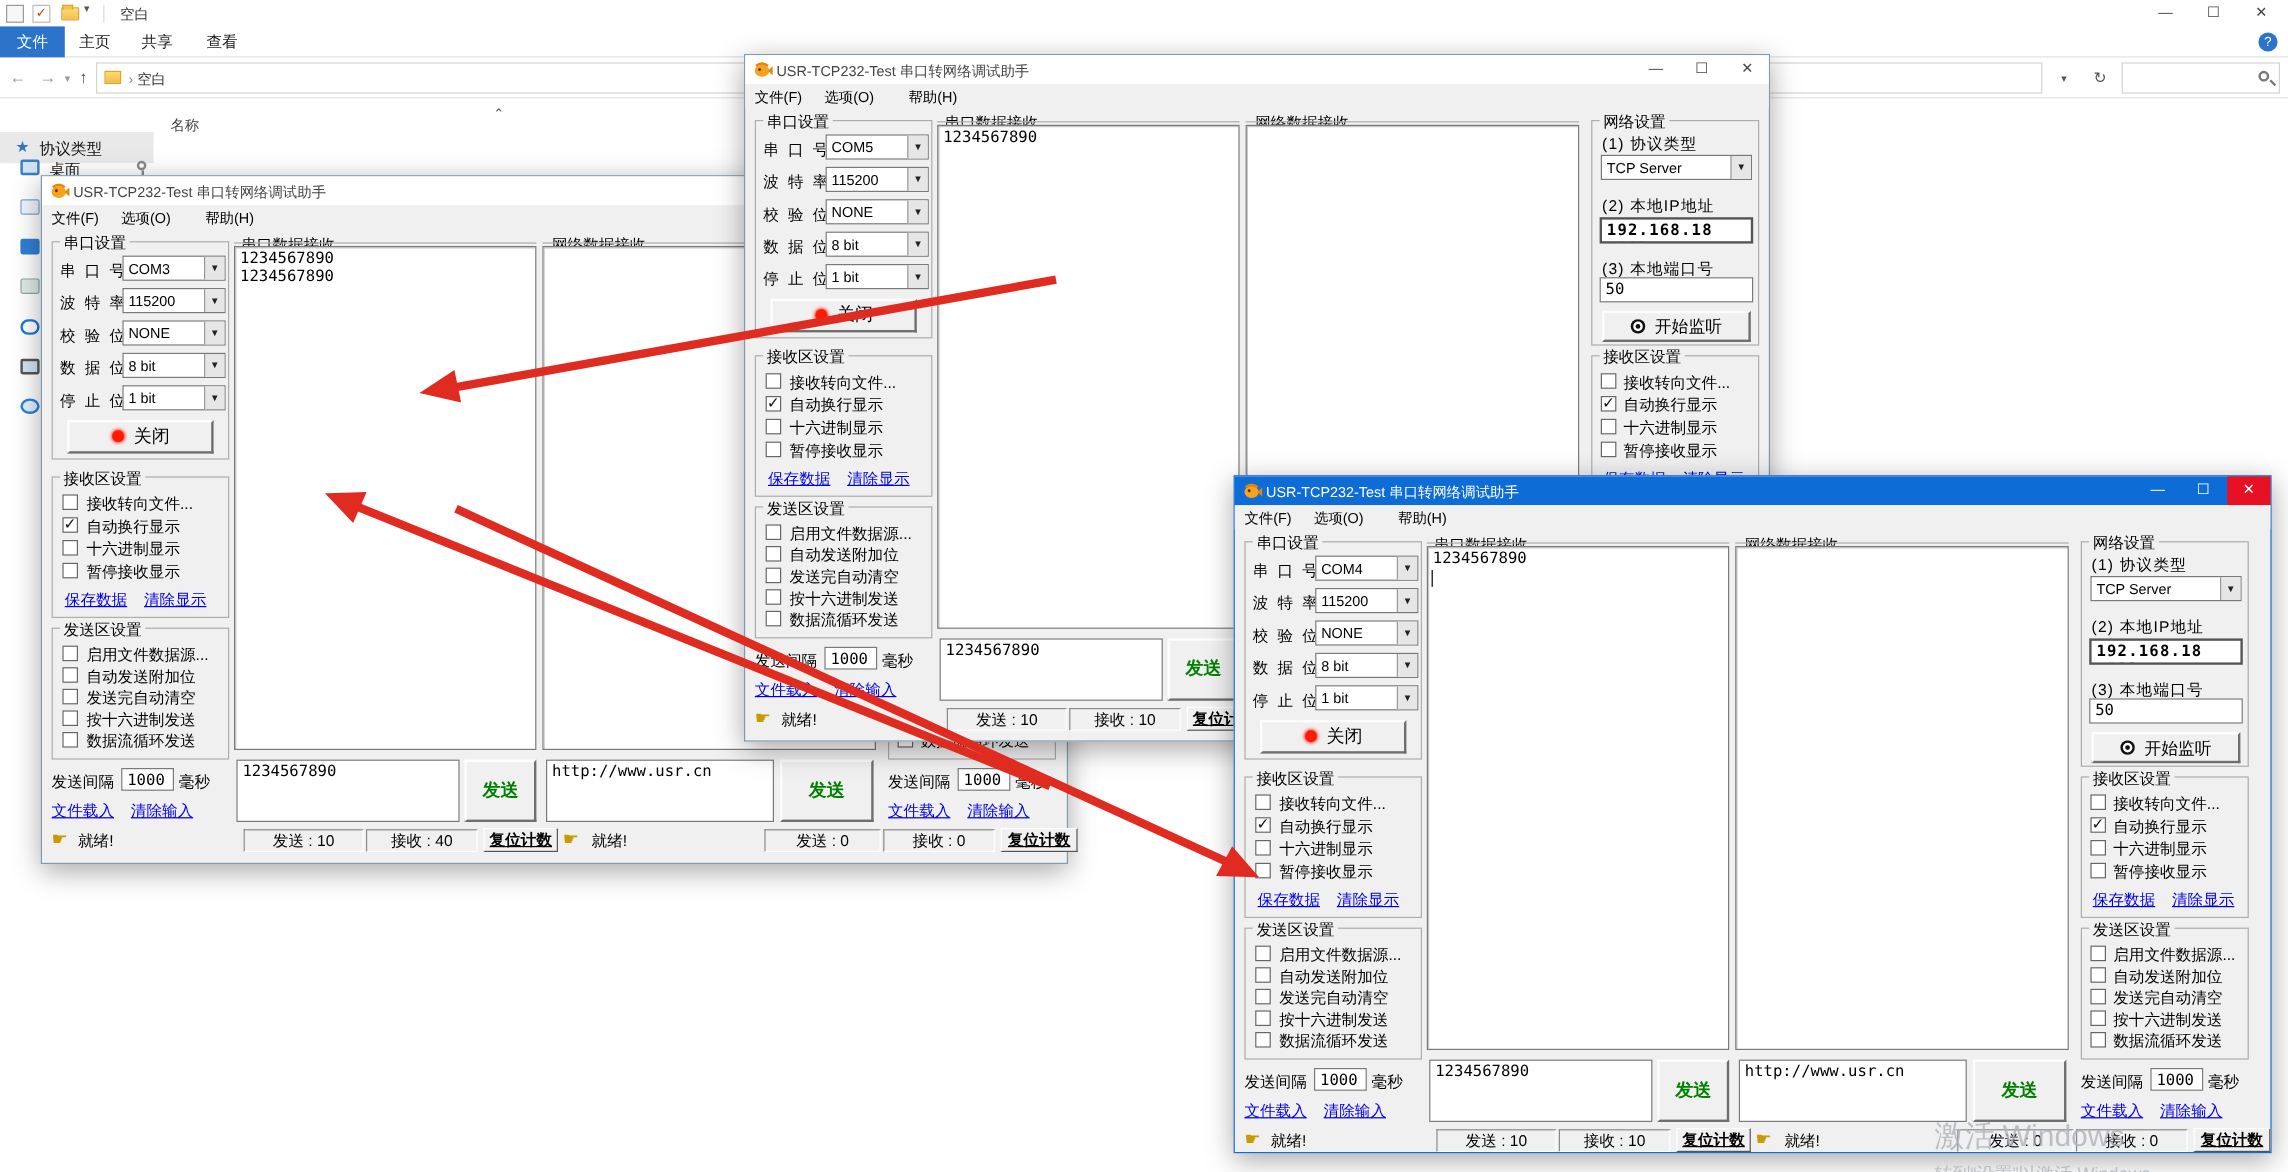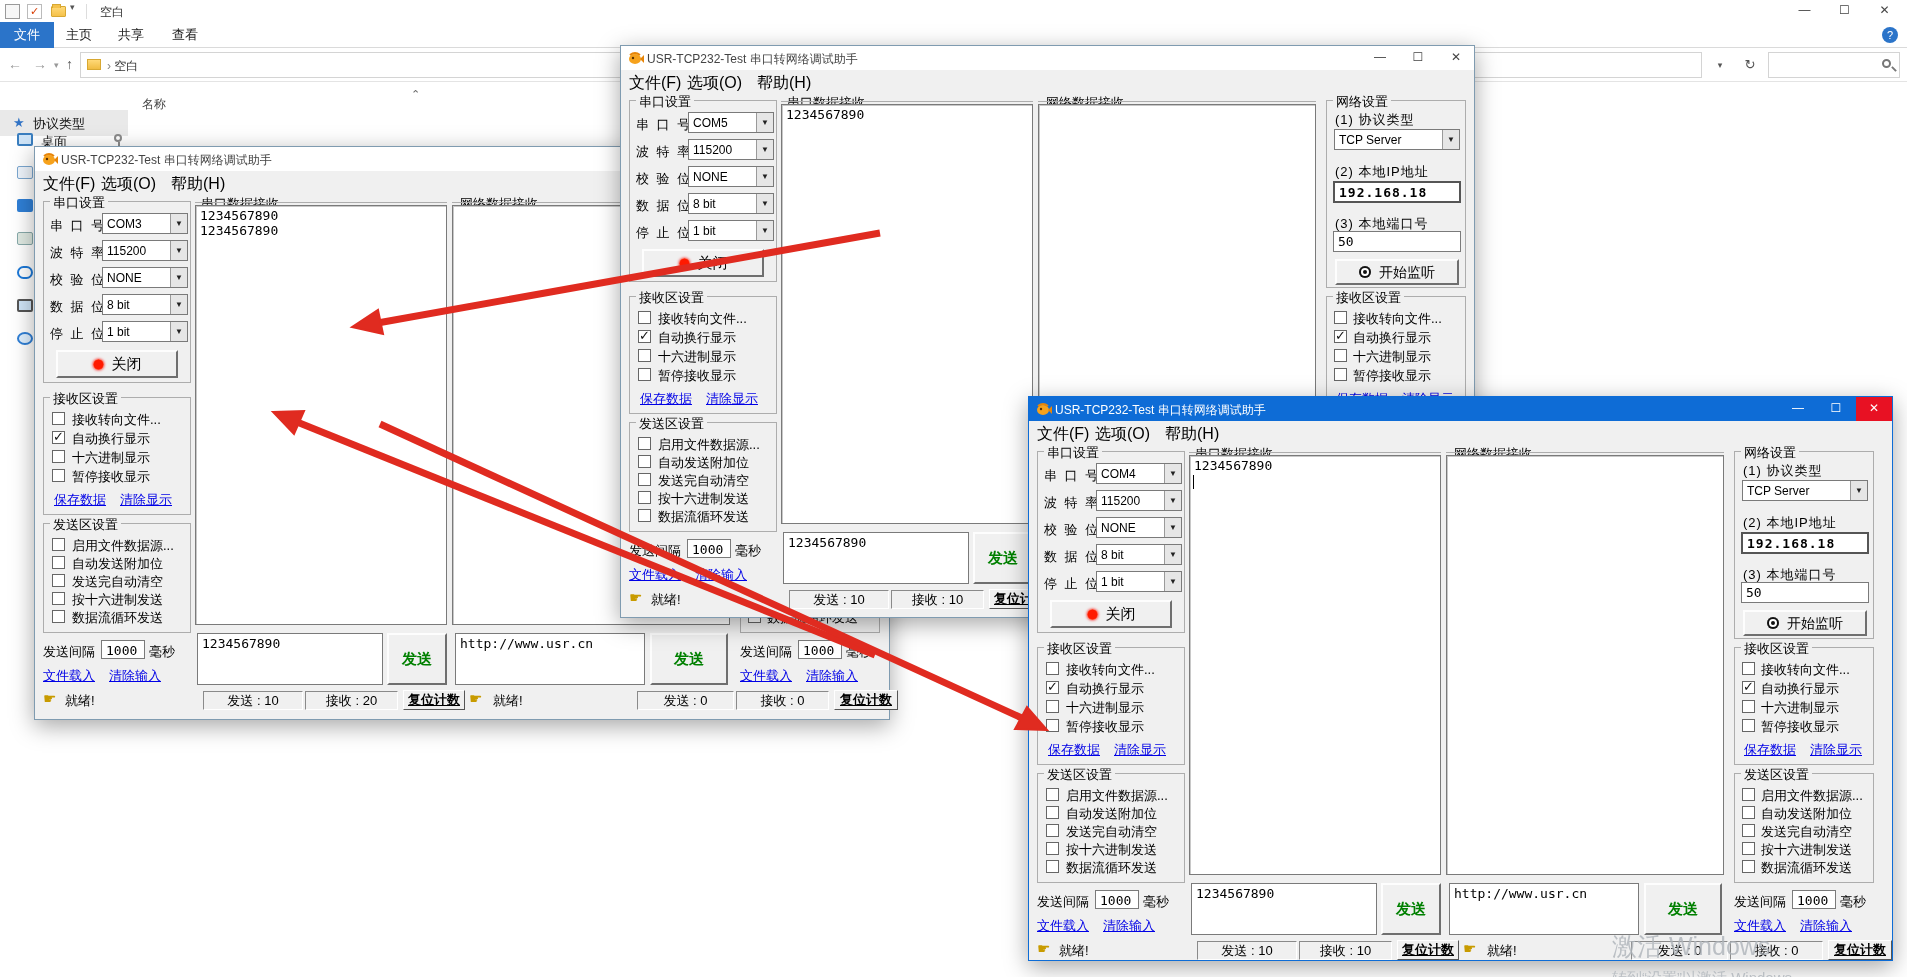--- a/index.html
+++ b/index.html
@@ -41,21 +41,21 @@
   .appwin { position:absolute; background:#f0f0f0; border:1px solid #7f9bb0; box-shadow:0 6px 22px rgba(0,0,0,.35); font-size:13px; color:#000; }
   .appwin.active { border:1px solid #0d6cd6; }
   .tbar { position:absolute; left:0; top:0; width:100%; height:24px; background:#fff; }
   .appwin.active .tbar { background:#0e6cd6; }
   .tbar .ttl { position:absolute; left:26px; top:5px; font-size:12px; color:#444; white-space:nowrap; }
   .appwin.active .tbar .ttl { color:#fff; }
   .appico { position:absolute; left:7px; top:4px; width:16px; height:16px; }
   .cap-btn { position:absolute; top:0; width:36px; height:24px; text-align:center; line-height:22px; font-size:12px; color:#444; }
   .appwin.active .cap-btn { color:#fff; }
   .appwin.active .cap-close { background:#e81123; }
-  .menubar { position:absolute; left:0; top:24px; width:100%; height:20px; background:#f0f0f0; font-size:16px; color:#000; }
+  .menubar { position:absolute; left:0; top:24px; width:100%; height:20px; background:#f0f0f0; font-size:12px; color:#000; }
   .menubar span { position:absolute; top:3px; }
   .grp { position:absolute; border:1px solid #adadad; }
   .grp .legend { position:absolute; left:6px; top:-8px; background:#f0f0f0; padding:0 3px; font-size:13px; white-space:nowrap; }
   .frow-label { position:absolute; font-size:13px; letter-spacing:2px; white-space:nowrap; }
   .sel { position:absolute; height:21px; background:#fff; border:1px solid #7a7a7a; font-size:12px; }
   .sel .v { position:absolute; left:4px; top:3px; white-space:nowrap; }
   .sel .dd { position:absolute; right:0; top:0; width:17px; height:100%; background:#e6e6e6; border-left:1px solid #9a9a9a; text-align:center; font-size:8px; line-height:19px; color:#222; }
   .btn { position:absolute; background:#f0f0f0; border-top:2px solid #fdfdfd; border-left:2px solid #fdfdfd; border-right:2px solid #6f6f6f; border-bottom:2px solid #6f6f6f; text-align:center; }
   .led { display:inline-block; width:11px; height:11px; border-radius:50%; background:radial-gradient(circle,#ff1a00 55%,#ff8d75 80%); box-shadow:0 0 3px #f00; vertical-align:-1px; margin-right:8px; }
   .dotled { display:inline-block; width:12px; height:12px; border-radius:50%; background:#111; box-shadow:inset 0 0 0 2px #111, inset 0 0 0 4px #fff; vertical-align:-1px; margin-right:8px; }
@@ -220,21 +220,21 @@
     <span class="hand" style="left:8px;top:543px">☛</span>
     <span class="ready" style="left:30px;top:545px">就绪!</span>
 
     <span class="frow-label" style="left:166px;top:48px;letter-spacing:0">串口数据接收</span>
     <div style="position:absolute;left:160px;top:55px;width:252px;height:1px;background:#adadad"></div>
     <div class="txtarea" style="left:160px;top:58px;width:252px;height:420px">1234567890
 1234567890</div>
     <div class="inputbox" style="left:162px;top:486px;width:186px;height:52px">1234567890</div>
     <div class="btn sendbtn" style="left:352px;top:486px;width:60px;height:52px;line-height:48px">发送</div>
     <div class="statbox" style="left:168px;top:544px;width:100px">发送 : 10</div>
-    <div class="statbox" style="left:270px;top:544px;width:93px">接收 : 20</div>
+    <div class="statbox" style="left:270px;top:544px;width:93px">接收 : 40</div>
     <div class="resetbox" style="left:368px;top:543px;width:62px">复位计数</div>
 
     <span class="frow-label" style="left:425px;top:48px;letter-spacing:0">网络数据接收</span>
     <div style="position:absolute;left:417px;top:55px;width:278px;height:1px;background:#adadad"></div>
     <div class="txtarea" style="left:417px;top:58px;width:278px;height:420px"></div>
     <div class="inputbox" style="left:420px;top:486px;width:190px;height:52px">http://www.usr.cn</div>
     <div class="btn sendbtn" style="left:615px;top:486px;width:78px;height:52px;line-height:48px">发送</div>
     <span class="hand" style="left:434px;top:543px">☛</span>
     <span class="ready" style="left:458px;top:545px">就绪!</span>
     <div class="statbox" style="left:602px;top:544px;width:97px">发送 : 0</div>

